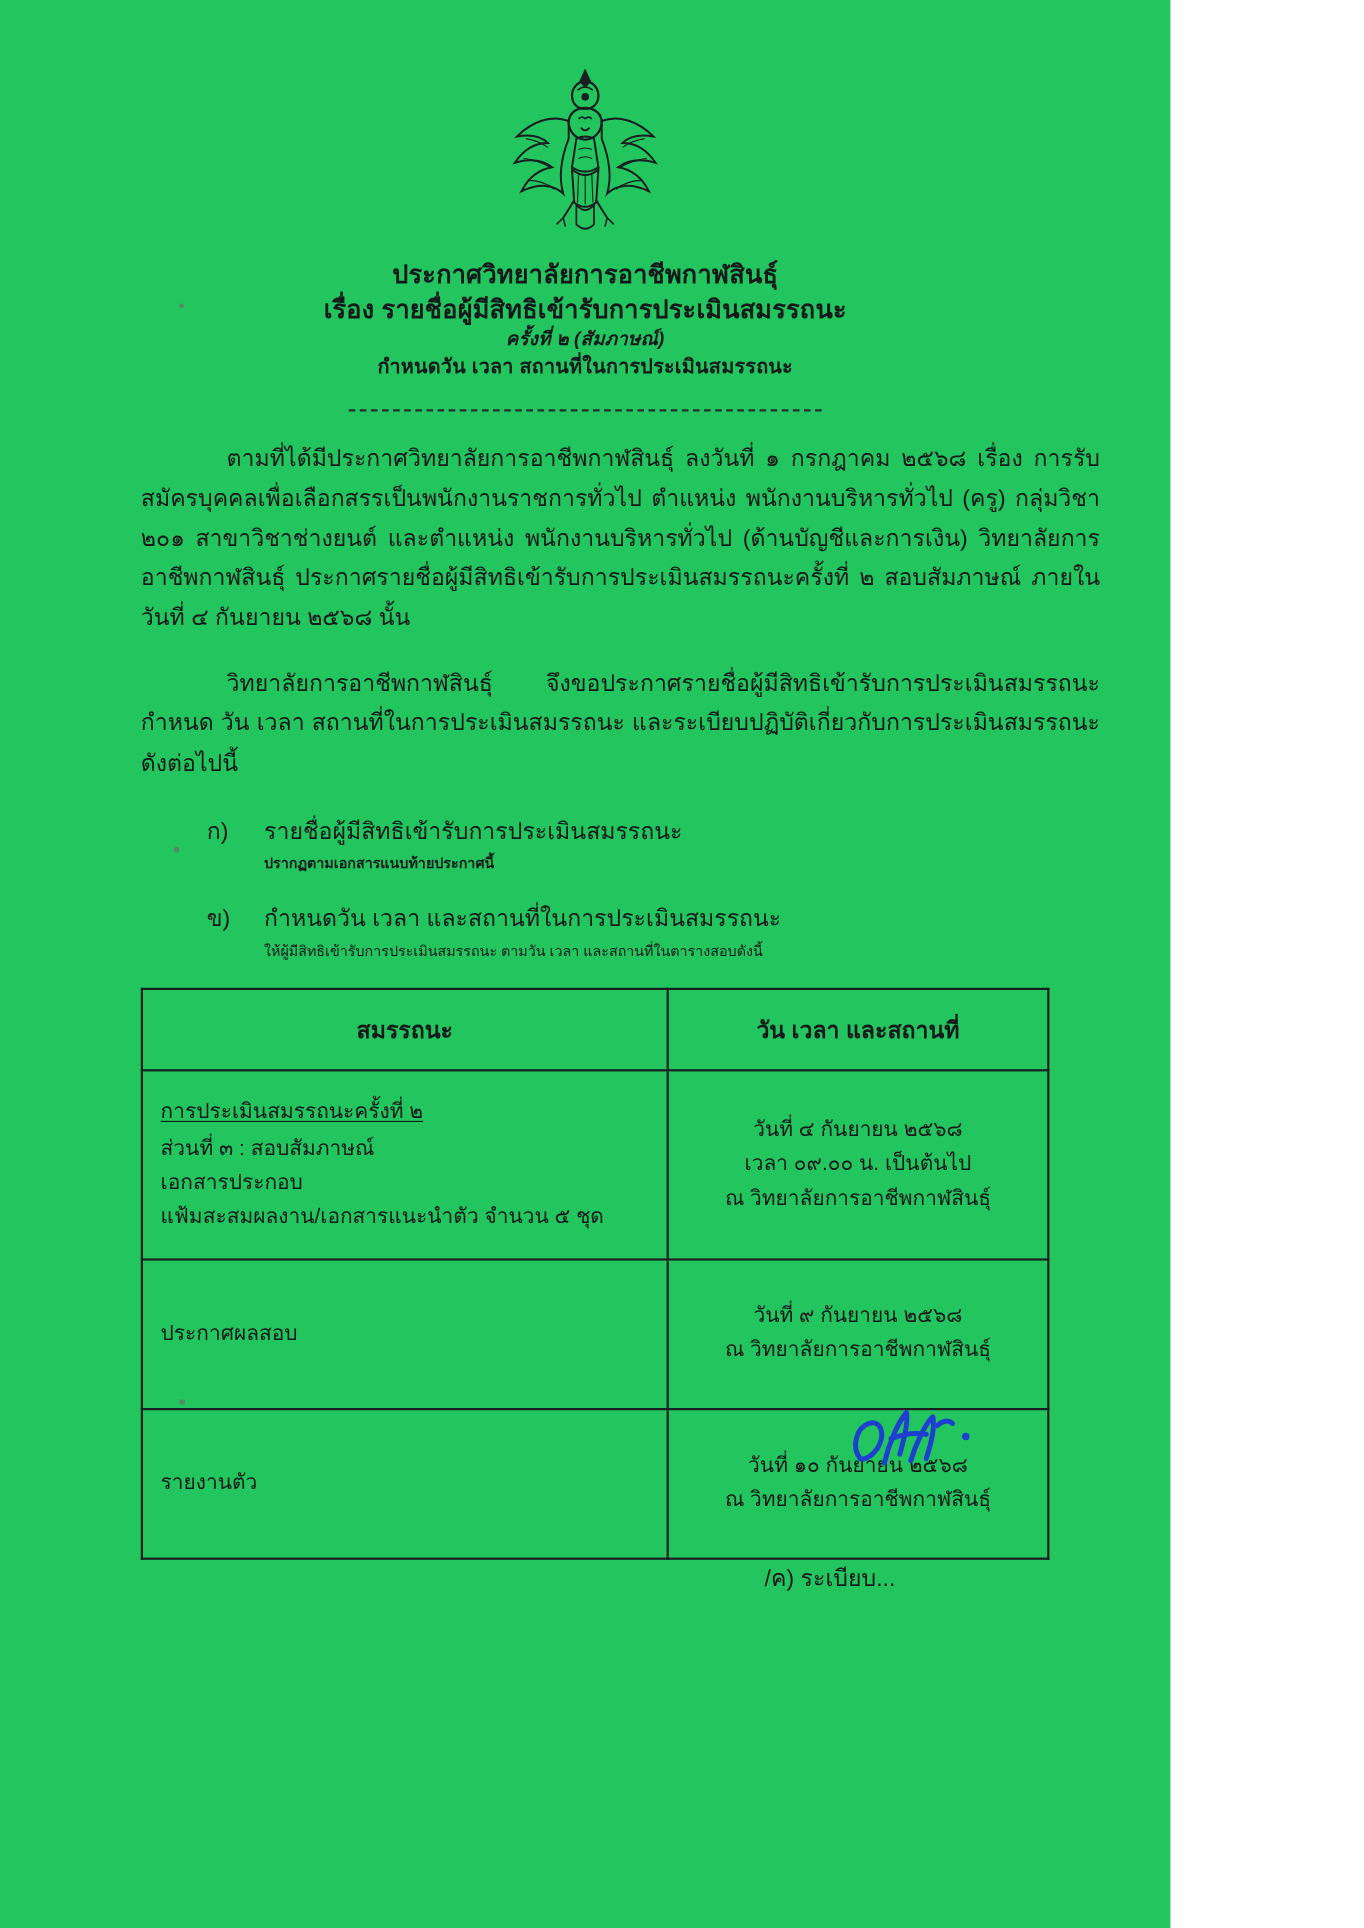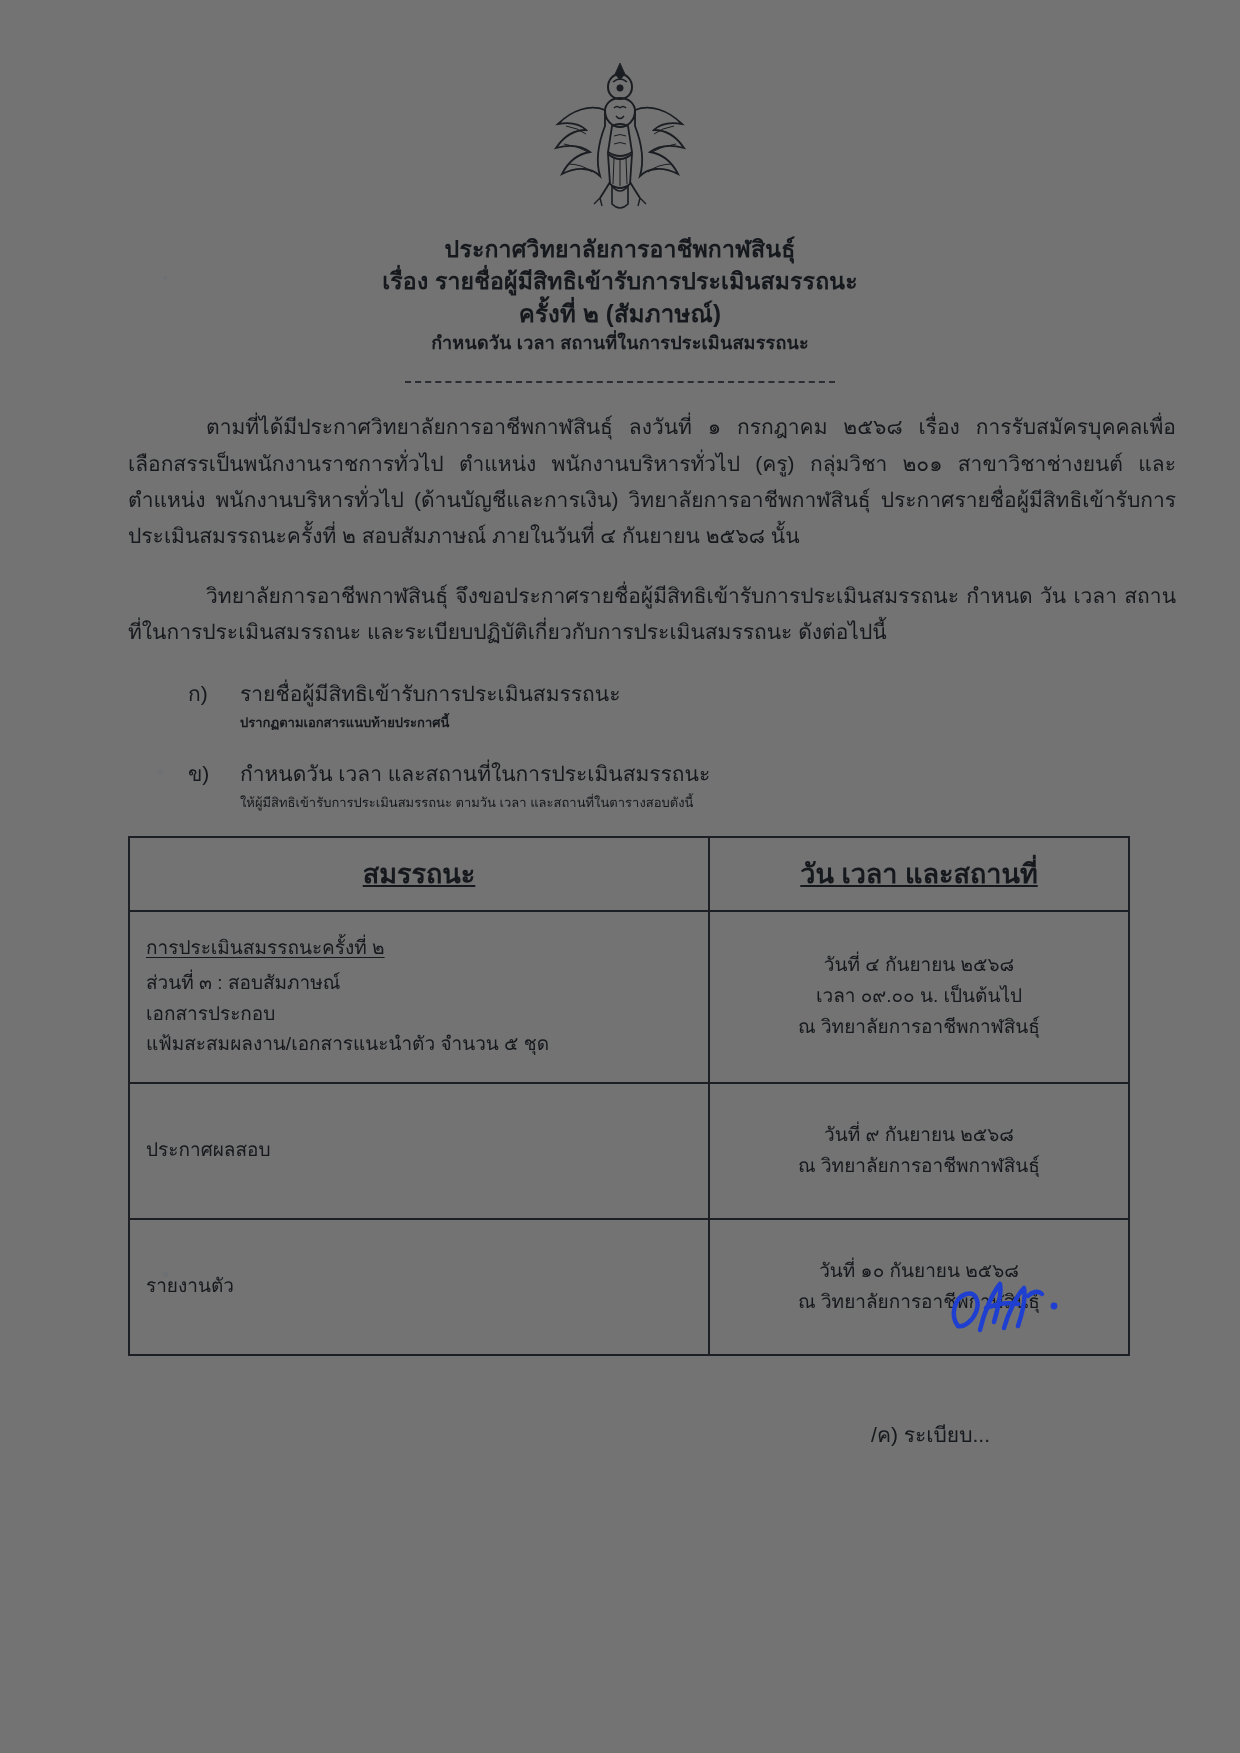--- a/index.html
+++ b/index.html
@@ -9,24 +9,24 @@
     width: 1240px;
     height: 1753px;
     background: #ffffff;
     font-family: "Liberation Sans", "DejaVu Sans", sans-serif;
     color: #111111;
     position: relative;
     overflow: hidden;
   }
   .page {
     position: relative;
-    width: 1240px;
+    width: 1064px;
     height: 1753px;
     padding: 0;
-    background: #737373;
+    background: #22c55e;
   }
 
   
   .emblem-wrap {
     width: 100%;
     display: flex;
     justify-content: center;
     padding-top: 58px;
   }
   .emblem { width: 148px; height: 158px; display: block; }
@@ -37,21 +37,21 @@
     margin-top: 18px;
     line-height: 1.38;
   }
   .title-line {
     font-size: 23px;
     font-weight: bold;
     letter-spacing: .2px;
     color: #15181c;
   }
   .title-line.l2 { font-size: 23px; }
-  .title-line.l3 { font-size: 24px; }
+  .title-line.l3 { font-size: 17px; font-style: italic; }
   .title-line.l4 { font-size: 18px; }
 
   .divider-wrap {
     display: flex;
     justify-content: center;
     margin-top: 26px;
     margin-bottom: 8px;
   }
   .dashed-rule {
     width: 430px;
@@ -103,26 +103,25 @@
     border-collapse: collapse;
     table-layout: fixed;
   }
   table.schedule th,
   table.schedule td {
     border: 2px solid #1b1e22;
     vertical-align: middle;
     color: #15181c;
   }
   table.schedule th {
-    font-size: 27px;
+    font-size: 21px;
     font-weight: bold;
     text-align: center;
     height: 74px;
     padding: 6px 14px;
-    text-decoration: underline;
   }
   table.schedule td {
     font-size: 19px;
     padding: 14px 16px;
     line-height: 1.62;
   }
   td.col-left { width: 58%; vertical-align: top; }
   td.col-right { width: 42%; text-align: center; vertical-align: middle; margin-top: 45px; }
   th.col-left { width: 58%; }
   th.col-right { width: 42%; }

